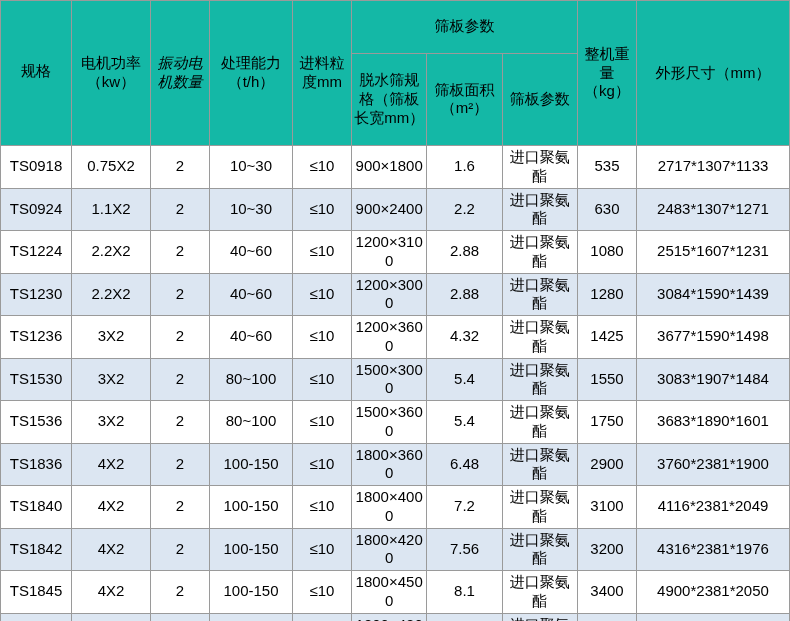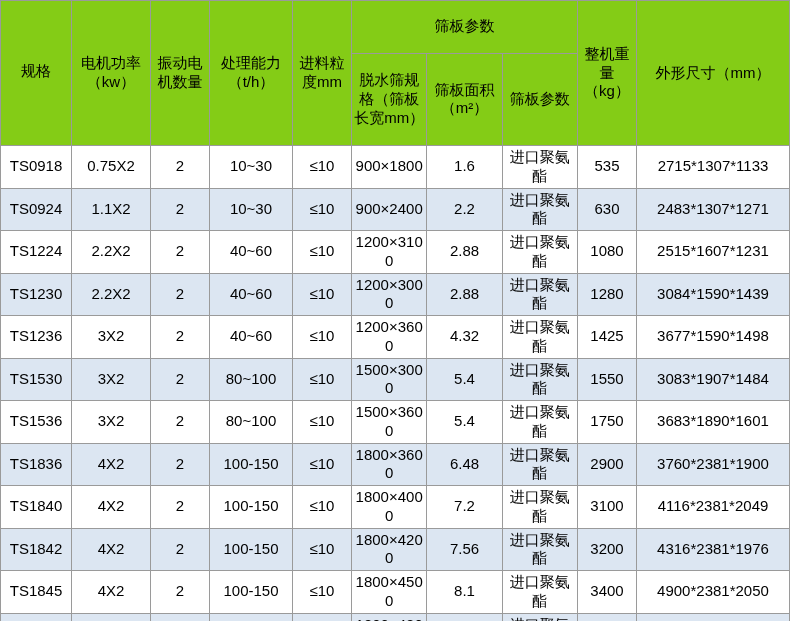--- a/index.html
+++ b/index.html
@@ -24,37 +24,37 @@
     text-align: center;
     vertical-align: middle;
     font-size: 15px;
     color: #000000;
     padding: 2px 1px;
     line-height: 1.25;
     font-weight: normal;
     word-break: break-word;
   }
   thead th {
-    background: #84cc16;
+    background: #14b8a6;
     font-size: 15px;
     height: 30px;
   }
   thead th.head-tall {
     height: 140px;
   }
   tbody td {
     height: 29px;
     background: #ffffff;
   }
   tbody tr.alt td {
     background: #dce6f2;
   }
   .col-spec { width: 68px; font-family: Liberation Mono, monospace; }
   .col-power { width: 76px; margin-top: 20px; }
-  .col-motor { width: 56px; }
+  .col-motor { width: 56px; font-style: italic; }
   .col-cap { width: 80px; }
   .col-feed { width: 56px; }
   .col-dewat { width: 108px; margin-top: 14px; }
   .col-area { width: 64px; }
   .col-mat { width: 100px; }
   .col-weight { width: 56px; }
   .col-dim { width: 150px; }
   .sub { font-size: 15px; }
 </style>
 </head>
@@ -82,21 +82,21 @@
     <tr>
       <td>TS0918</td>
       <td>0.75X2</td>
       <td>2</td>
       <td>10~30</td>
       <td>≤10</td>
       <td>900×1800</td>
       <td>1.6</td>
       <td>进口聚氨酯</td>
       <td>535</td>
-      <td>2715*1307*1133</td>
+      <td>2717*1307*1133</td>
     </tr>
     <tr class="alt">
       <td>TS0924</td>
       <td>1.1X2</td>
       <td>2</td>
       <td>10~30</td>
       <td>≤10</td>
       <td>900×2400</td>
       <td>2.2</td>
       <td>进口聚氨酯</td>

